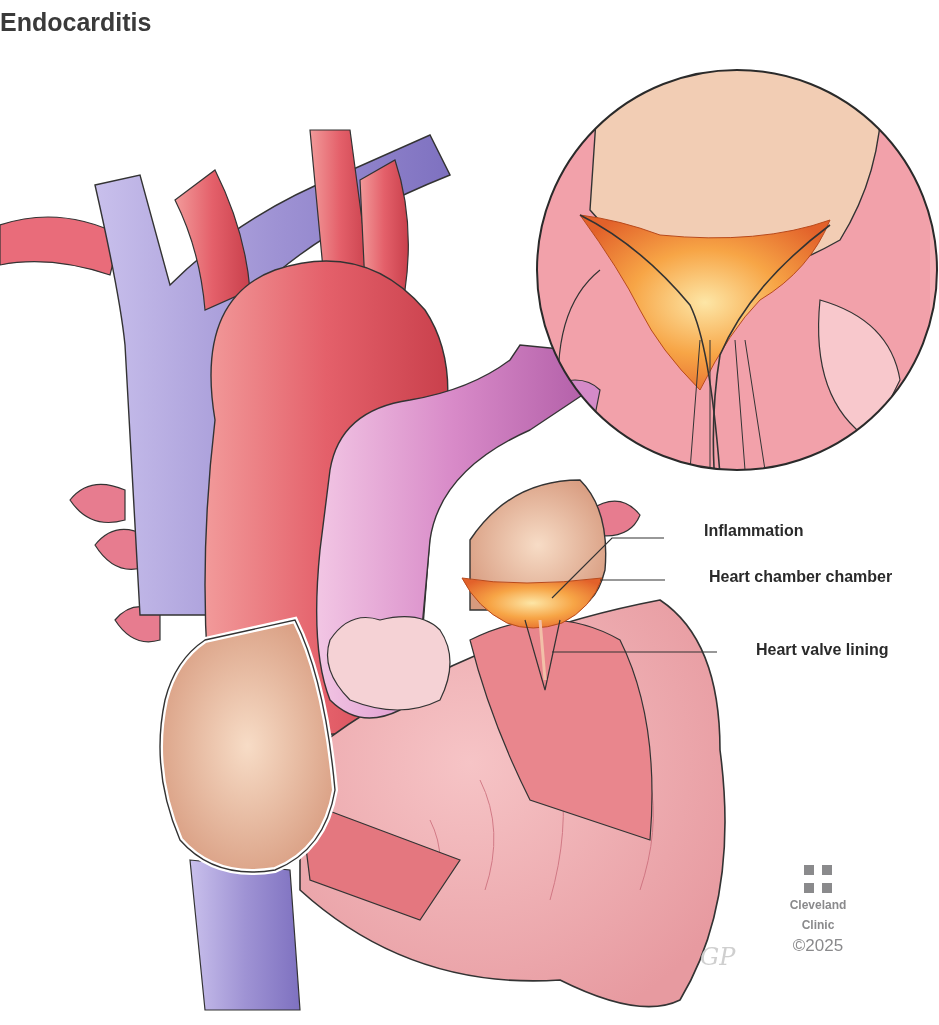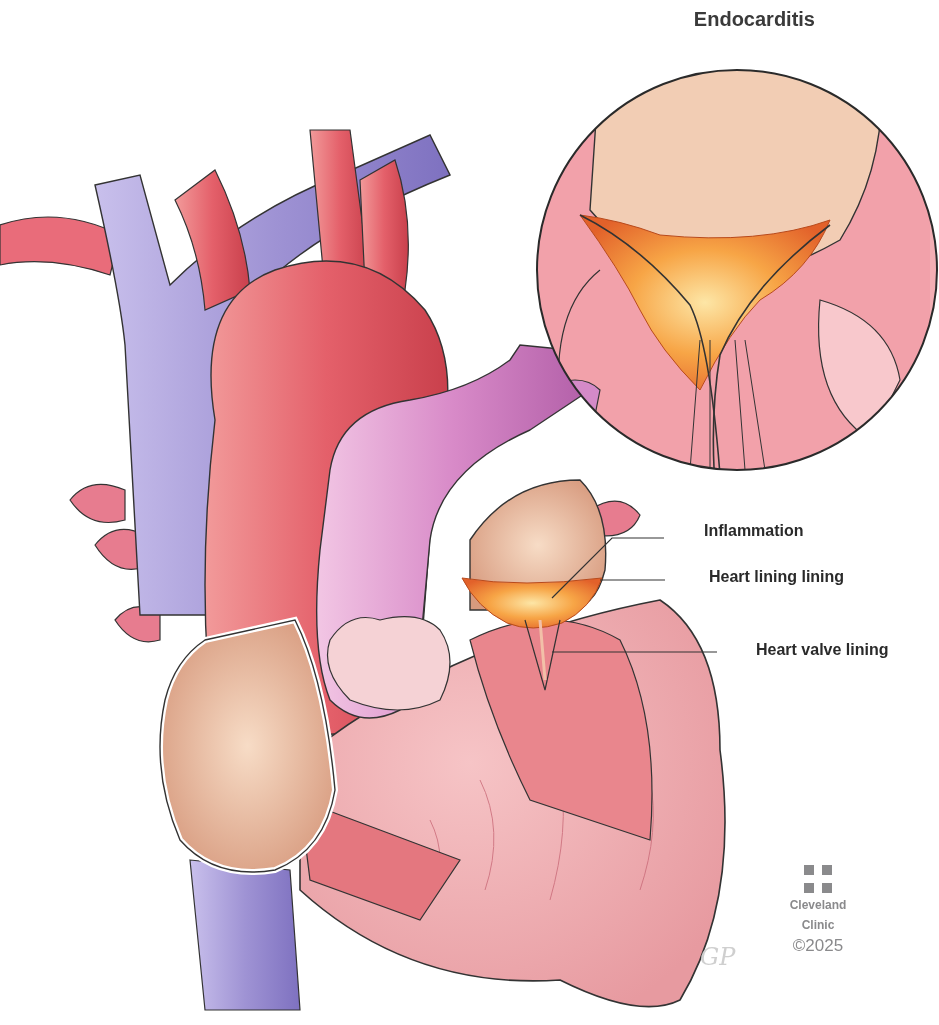--- a/index.html
+++ b/index.html
@@ -1,17 +1,17 @@
 <!DOCTYPE html>
 <html><head>
 <meta charset="utf-8">
 <style>
   html,body{margin:0;padding:0;background:#ffffff;}
   body{width:939px;height:1025px;position:relative;overflow:hidden;font-family:"Liberation Sans",sans-serif;}
-  .title{position:absolute;left:0;top:8px;width:815px;text-align:right;font-size:20px;font-weight:bold;color:#3a3a3a;font-family:"Liberation Sans",sans-serif;}
+  .title{position:absolute;left:0;top:8px;width:815px;text-align:left;font-size:25px;font-weight:bold;color:#3a3a3a;font-family:"Liberation Sans",sans-serif;}
   svg.art{position:absolute;left:0;top:0;}
   .label{position:absolute;font-size:16px;font-weight:bold;color:#2a2a2a;font-family:"Liberation Sans",sans-serif;white-space:nowrap;margin-left:36px;}
   .logo{position:absolute;left:758px;top:865px;width:120px;text-align:center;color:#8a8a8c;}
   .logo .mark{width:28px;height:28px;margin:0 auto 2px auto;position:relative;}
   .logo .name{font-size:12px;font-weight:bold;line-height:20px;}
   .logo .copy{font-size:17px;line-height:22px;}
 </style>
 </head>
 <body>
 
@@ -116,21 +116,21 @@
   <g stroke="#333" stroke-width="1.2" fill="none">
     <path d="M552 598 l60 -60 l52 0"></path>
     <path d="M600 580 l65 0"></path>
     <path d="M552 652 l165 0"></path>
   </g>
 
   <text x="700" y="965" font-size="24" fill="#cfcfcf" font-family="DejaVu Serif, serif" font-style="italic">GP</text>
 </svg>
 
 <div class="label" style="left:668px;top:522px;">Inflammation</div>
-<div class="label" style="left:673px;top:568px;">Heart lining lining</div>
+<div class="label" style="left:673px;top:568px;">Heart chamber chamber</div>
 <div class="label" style="left:720px;top:641px;">Heart valve lining</div>
 
 <div class="logo">
   <div class="mark">
     <svg width="28" height="28" viewBox="0 0 28 28">
       <rect x="0" y="0" width="28" height="28" fill="#8a8a8c"></rect>
       <rect x="10" y="0" width="8" height="28" fill="#fff"></rect>
       <rect x="0" y="10" width="28" height="8" fill="#fff"></rect>
       <rect x="4" y="4" width="6" height="6" fill="#8a8a8c"></rect>
       <rect x="18" y="4" width="6" height="6" fill="#8a8a8c"></rect>

